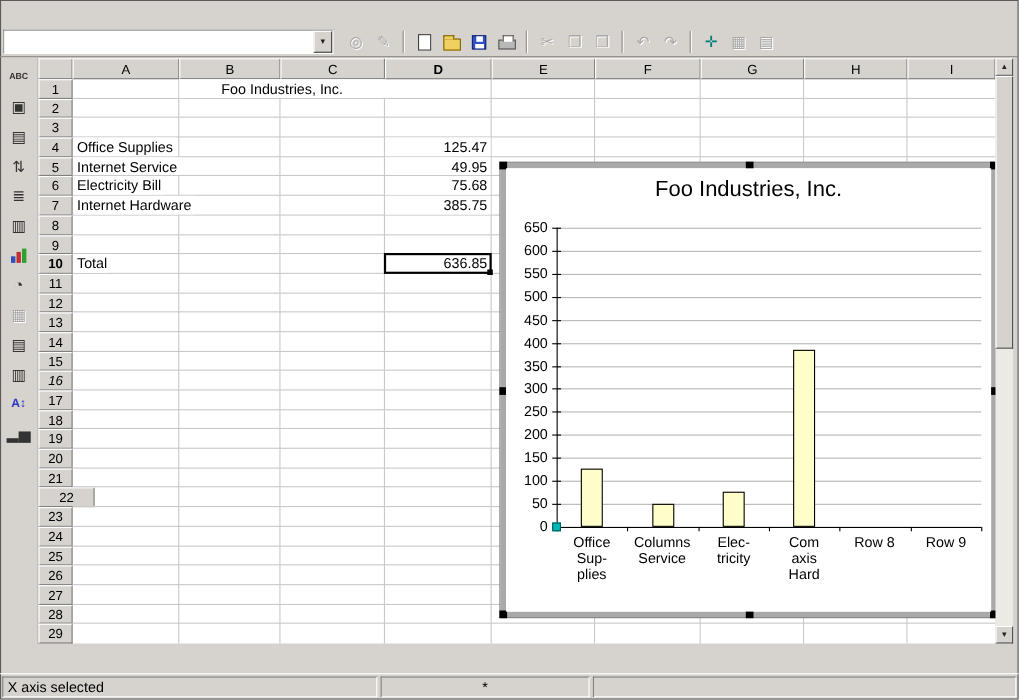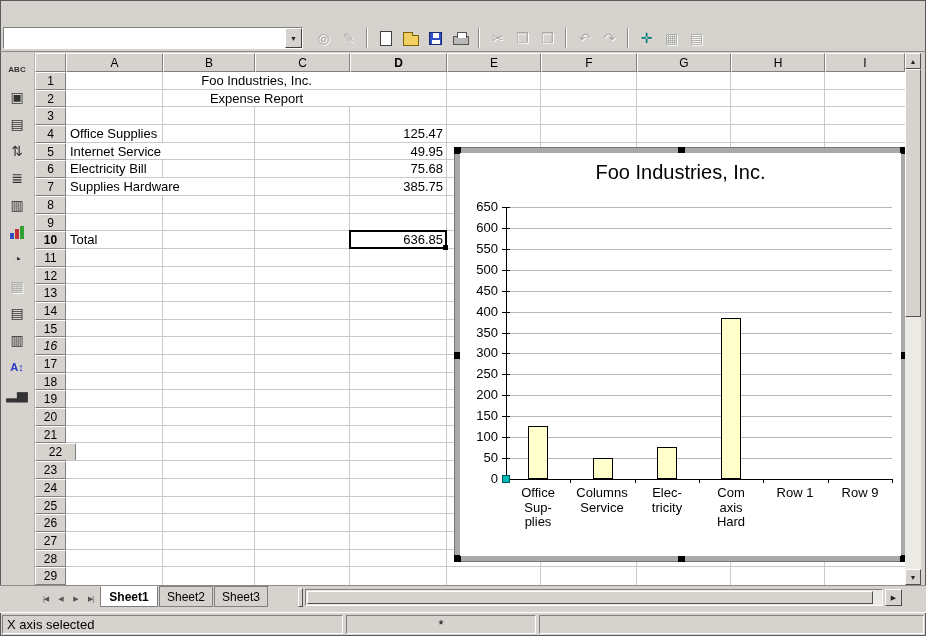--- a/index.html
+++ b/index.html
@@ -161,21 +161,21 @@
       <div class="hdr" style="left: 35px; top: 267px; width: 31px; height: 17px;">12</div>
       <div class="hdr" style="left: 35px; top: 284px; width: 31px; height: 18px;">13</div>
       <div class="hdr" style="left: 35px; top: 302px; width: 31px; height: 18px;">14</div>
       <div class="hdr" style="left: 35px; top: 320px; width: 31px; height: 17px;">15</div>
       <div class="hdr" style="left: 35px; top: 337px; width: 31px; height: 18px; font-style: italic;">16</div>
       <div class="hdr" style="left: 35px; top: 355px; width: 31px; height: 18px;">17</div>
       <div class="hdr" style="left: 35px; top: 373px; width: 31px; height: 17px;">18</div>
       <div class="hdr" style="left: 35px; top: 390px; width: 31px; height: 18px;">19</div>
       <div class="hdr" style="left: 35px; top: 408px; width: 31px; height: 18px;">20</div>
       <div class="hdr" style="left: 35px; top: 426px; width: 31px; height: 17px;">21</div>
-      <div class="hdr" style="left: 35px; top: 443px; width: 41px; height: 18px;">22</div>
+      <div class="hdr" style="left: 35px; top: 443px; width: 51px; height: 18px;">22</div>
       <div class="hdr" style="left: 35px; top: 461px; width: 31px; height: 18px;">23</div>
       <div class="hdr" style="left: 35px; top: 479px; width: 31px; height: 18px;">24</div>
       <div class="hdr" style="left: 35px; top: 497px; width: 31px; height: 17px;">25</div>
       <div class="hdr" style="left: 35px; top: 514px; width: 31px; height: 18px;">26</div>
       <div class="hdr" style="left: 35px; top: 532px; width: 31px; height: 18px;">27</div>
       <div class="hdr" style="left: 35px; top: 550px; width: 31px; height: 17px;">28</div>
       <div class="hdr" style="left: 35px; top: 567px; width: 31px; height: 18px;">29</div>
       <div style="left: 162px; top: 72px; width: 1px; height: 513px; background: rgb(201, 201, 201);"></div>
       <div style="left: 254px; top: 72px; width: 1px; height: 513px; background: rgb(201, 201, 201);"></div>
       <div style="left: 349px; top: 72px; width: 1px; height: 513px; background: rgb(201, 201, 201);"></div>
@@ -206,28 +206,27 @@
       <div style="left: 66px; top: 425px; width: 839px; height: 1px; background: rgb(201, 201, 201);"></div>
       <div style="left: 66px; top: 442px; width: 839px; height: 1px; background: rgb(201, 201, 201);"></div>
       <div style="left: 66px; top: 460px; width: 839px; height: 1px; background: rgb(201, 201, 201);"></div>
       <div style="left: 66px; top: 478px; width: 839px; height: 1px; background: rgb(201, 201, 201);"></div>
       <div style="left: 66px; top: 496px; width: 839px; height: 1px; background: rgb(201, 201, 201);"></div>
       <div style="left: 66px; top: 513px; width: 839px; height: 1px; background: rgb(201, 201, 201);"></div>
       <div style="left: 66px; top: 531px; width: 839px; height: 1px; background: rgb(201, 201, 201);"></div>
       <div style="left: 66px; top: 549px; width: 839px; height: 1px; background: rgb(201, 201, 201);"></div>
       <div style="left: 66px; top: 566px; width: 839px; height: 1px; background: rgb(201, 201, 201);"></div>
       <div class="cell" style="top: 72px; height: 17px; background: rgb(255, 255, 255); left: 163px; width: 187px; justify-content: center;">Foo Industries, Inc.</div>
-      <div class="cell" style="top: 90px; height: 16px; background: rgb(255, 255, 255); left: 163px; width: 187px; justify-content: center;">Expense Report</div>
       <div class="cell" style="top: 125px; height: 17px; background: rgb(255, 255, 255); left: 67px;">Office Supplies</div>
       <div class="cell" style="top: 125px; height: 17px; background: rgb(255, 255, 255); left: 350px; width: 96px; justify-content: flex-end;">125.47</div>
       <div class="cell" style="top: 143px; height: 16px; background: rgb(255, 255, 255); left: 67px;">Internet Service</div>
       <div class="cell" style="top: 143px; height: 16px; background: rgb(255, 255, 255); left: 350px; width: 96px; justify-content: flex-end;">49.95</div>
       <div class="cell" style="top: 160px; height: 17px; background: rgb(255, 255, 255); left: 67px;">Electricity Bill</div>
       <div class="cell" style="top: 160px; height: 17px; background: rgb(255, 255, 255); left: 350px; width: 96px; justify-content: flex-end;">75.68</div>
-      <div class="cell" style="top: 178px; height: 17px; background: rgb(255, 255, 255); left: 67px;">Supplies Hardware</div>
+      <div class="cell" style="top: 178px; height: 17px; background: rgb(255, 255, 255); left: 67px;">Internet Hardware</div>
       <div class="cell" style="top: 178px; height: 17px; background: rgb(255, 255, 255); left: 350px; width: 96px; justify-content: flex-end;">385.75</div>
       <div class="cell" style="top: 231px; height: 17px; background: rgb(255, 255, 255); left: 67px;">Total</div>
       <div class="cell" style="top: 231px; height: 17px; background: rgb(255, 255, 255); left: 350px; width: 96px; justify-content: flex-end; padding-left: 43px;">636.85</div>
       <div class="sel" style="left: 349px; top: 230px; width: 98px; height: 19px;">
         <div class="sel-handle"></div>
       </div>
     </div>
 
   <div id="chart">
     <div class="handle" style="left:-6px;top:-6px;"></div>
@@ -297,46 +296,32 @@
         <div class="bar" style="left: 133px; top: 305px; width: 20px; height: 21px; background: rgb(255, 255, 204);"></div>
         <div class="xlab" style="left: 108px; top: 333px; width: 68px;">Columns
 Service</div>
         <div class="bar" style="left: 197px; top: 294px; width: 20px; height: 32px; background: rgb(255, 255, 204);"></div>
         <div class="xlab" style="left: 173px; top: 333px; width: 68px;">Elec-
 tricity</div>
         <div class="bar" style="left: 261px; top: 165px; width: 20px; height: 161px; background: rgb(255, 255, 204);"></div>
         <div class="xlab" style="left: 237px; top: 333px; width: 68px;">Com
 axis
 Hard</div>
-        <div class="xlab" style="left: 301px; top: 333px; width: 68px;">Row 1</div>
+        <div class="xlab" style="left: 301px; top: 333px; width: 68px;">Row 8</div>
         <div class="xlab" style="left: 366px; top: 333px; width: 68px;">Row 9</div>
         <div style="left: 42px; top: 322px; width: 8px; height: 8px; background: rgb(0, 184, 184); border: 1px solid rgb(0, 88, 88);"></div>
       </div>
   </div>
 
   <div id="vscroll">
     <div class="sbtn" style="left:0;top:0;width:16px;height:16px;">▲</div>
     <div class="sbtn" style="left:0;top:16px;width:16px;height:248px;"></div>
     <div class="sbtn" style="left:0;bottom:0;width:16px;height:16px;">▼</div>
   </div>
 
-  <div id="tabbar">
-    <div class="sbtn" style="left:298px;top:2px;width:5px;height:19px;"></div>
-    <div class="hsc-track" style="left:305px;top:3px;width:578px;height:17px;">
-      <div class="sbtn" style="left:1px;top:1px;width:566px;height:13px;"></div>
-    </div>
-    <div class="sbtn" style="left:885px;top:3px;width:17px;height:17px;">▶</div>
-  <div class="tnav" style="left: 38px; top: 4px; width: 15px; height: 18px;">|◀</div>
-      <div class="tnav" style="left: 53px; top: 4px; width: 15px; height: 18px;">◀</div>
-      <div class="tnav" style="left: 68px; top: 4px; width: 15px; height: 18px;">▶</div>
-      <div class="tnav" style="left: 83px; top: 4px; width: 15px; height: 18px;">▶|</div>
-      <div class="stab active" style="left: 100px; top: 0px; width: 58px; height: 21px;">Sheet1</div>
-      <div class="stab" style="left: 159px; top: 0px; width: 54px; height: 21px;">Sheet2</div>
-      <div class="stab" style="left: 214px; top: 0px; width: 54px; height: 21px;">Sheet3</div>
-    </div>
 
   <div id="statusbar">
     <div class="seg" style="width:341px;">X axis selected</div>
     <div class="seg" style="width:190px;justify-content:center;">*</div>
     <div class="seg" style="flex:1;"></div>
   </div>
 
 </div>
 
 </body></html>

